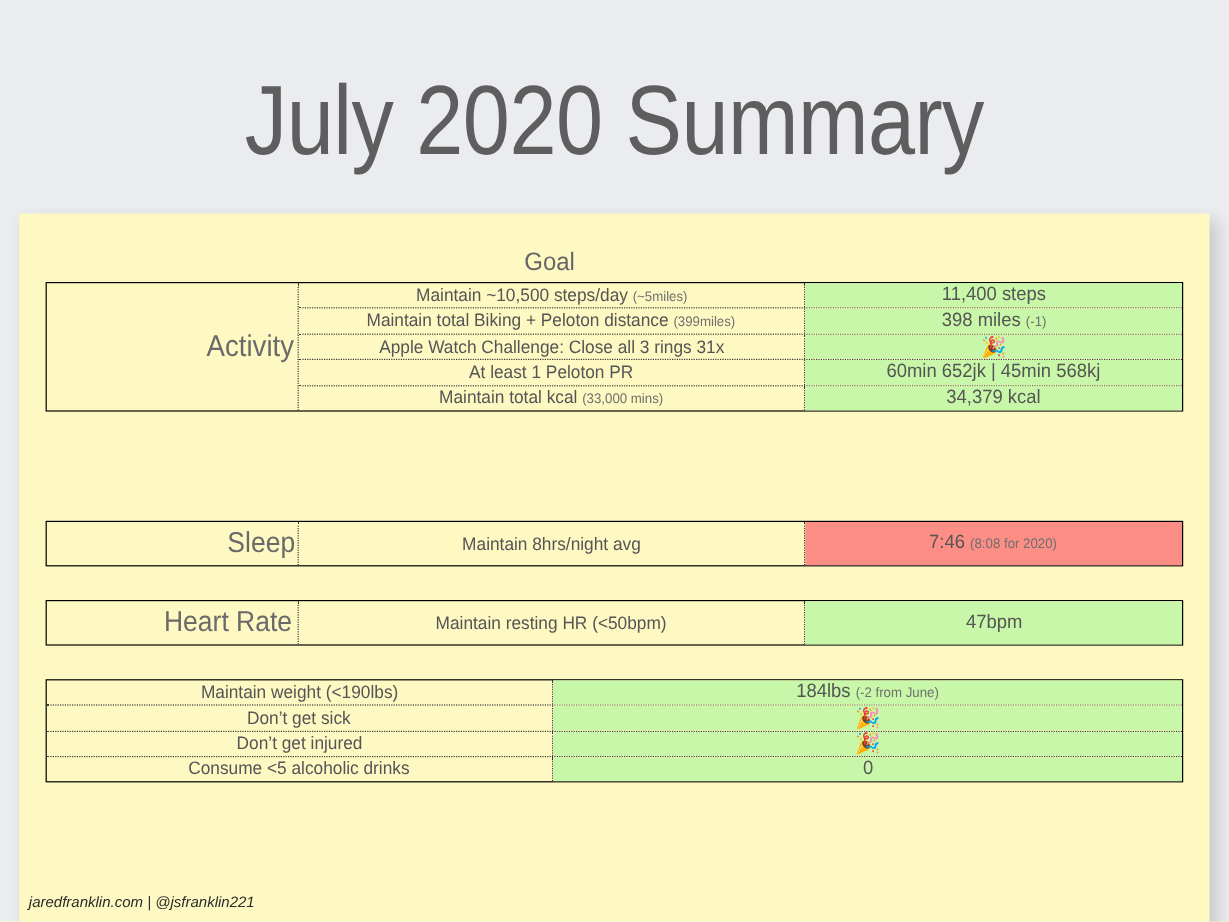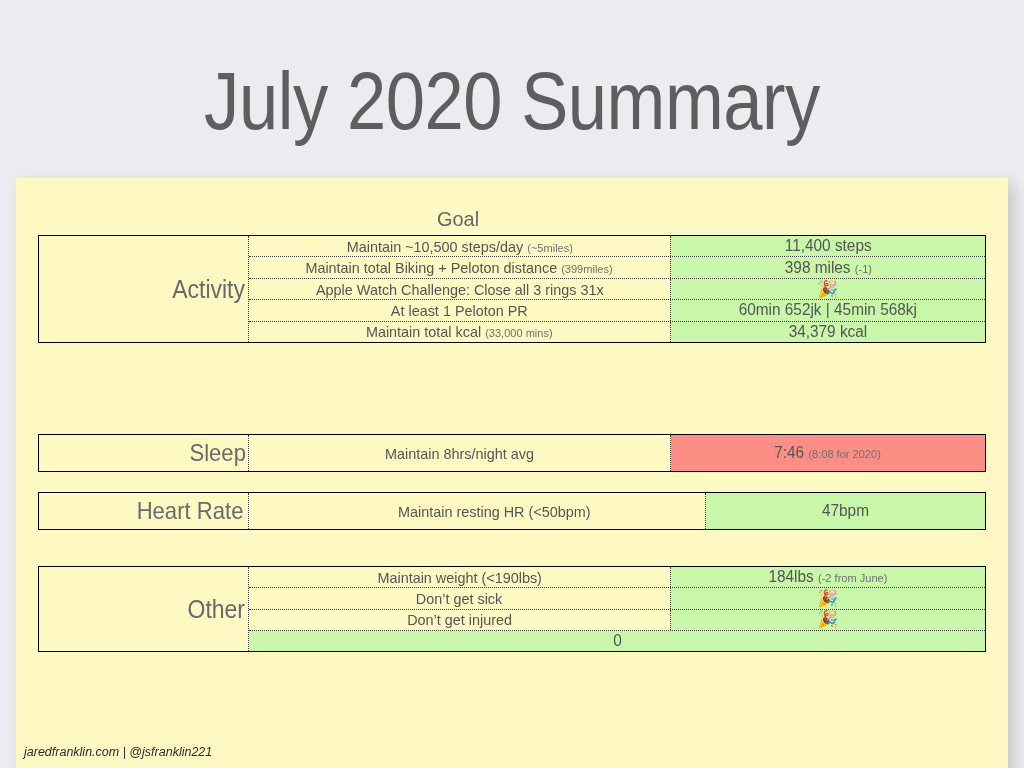--- a/index.html
+++ b/index.html
@@ -60,21 +60,21 @@
   .block {
     position: absolute;
     left: 22px;
     width: 948px;
     border: 1.4px solid #000000;
     box-sizing: border-box;
     display: flex;
   }
   .block-activity { top: 57px;  height: 108px; }
   .block-sleep    { top: 256px; height: 38px; }
-  .block-hr       { top: 314px; height: 38px; gap: 35px; }
+  .block-hr       { top: 322px; height: 38px; }
   .block-other    { top: 388px; height: 86px; }
 
   .cat-cell {
     width: 210px;
     flex: 0 0 210px;
     border-right: 1.4px dotted #3a3a3a;
     display: flex;
     align-items: center;
     justify-content: flex-end;
     box-sizing: border-box;
@@ -232,23 +232,20 @@
             <div class="goal-cell">
               <span class="txt"><span>Maintain resting HR (&lt;50bpm)</span></span>
             </div>
             <div class="res-cell res-green">
               <span class="txt txt-res"><span>47bpm</span></span>
             </div>
           </div>
         </div>
       </div>
       <div class="block block-other">
-        <div class="cat-cell">
-          <span class="cat-label">Other</span>
-        </div>
         <div class="rows-cell">
           <div class="row">
             <div class="goal-cell">
               <span class="txt"><span>Maintain weight (&lt;190lbs)</span></span>
             </div>
             <div class="res-cell res-green">
               <span class="txt txt-res"><span>184lbs</span> <span class="sub">(-2 from June)</span></span>
             </div>
           </div>
           <div class="row">
@@ -261,20 +258,23 @@
           </div>
           <div class="row">
             <div class="goal-cell">
               <span class="txt"><span>Don’t get injured</span></span>
             </div>
             <div class="res-cell res-green">
               <span class="emoji">🎉</span>
             </div>
           </div>
           <div class="row">
+            <div class="goal-cell">
+              <span class="txt"><span>Consume &lt;5 alcoholic drinks</span></span>
+            </div>
             <div class="res-cell res-green">
               <span class="txt txt-res"><span>0</span></span>
             </div>
           </div>
         </div>
       </div>
     </div>
 </div>
 
 <div class="footer">jaredfranklin.com | @jsfranklin221</div>

